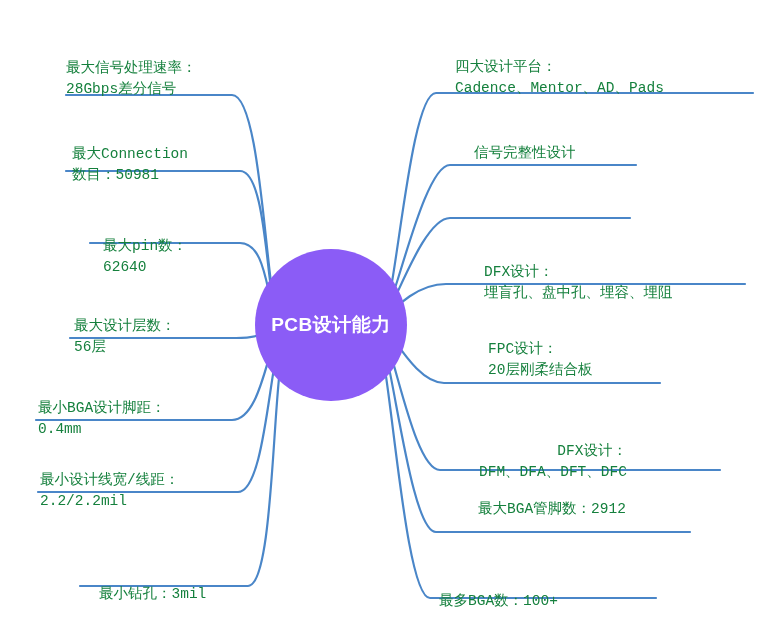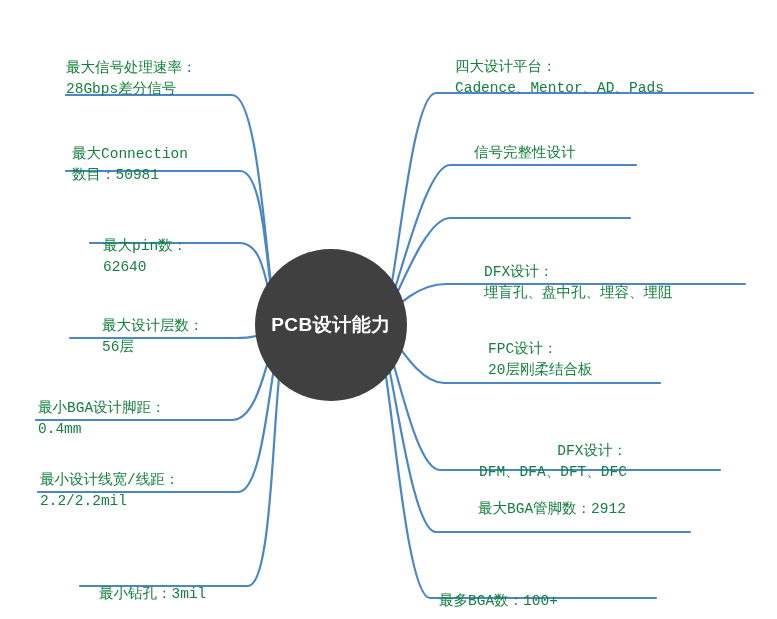--- a/index.html
+++ b/index.html
@@ -22,21 +22,21 @@
     width: 777px;
     height: 619px;
   }
   .center-node {
     position: absolute;
     left: 255px;
     top: 249px;
     width: 152px;
     height: 152px;
     border-radius: 50%;
-    background: #404040;
+    background: #8b5cf6;
     color: #ffffff;
     display: flex;
     align-items: center;
     justify-content: center;
     font-size: 19px;
     font-weight: bold;
     letter-spacing: 0.5px;
     box-sizing: border-box;
   }
   .leaf {
@@ -90,21 +90,21 @@
 28Gbps差分信号</span>
   </div>
   <div class="leaf left" style="left:72px; top:123px;">
     <span>最大Connection
 数目：50981</span>
   </div>
   <div class="leaf left" style="left:103px; top:215px;">
     <span>最大pin数：
 62640</span>
   </div>
-  <div class="leaf left" style="left:74px; top:295px;margin-left:28px;">
+  <div class="leaf left" style="left:74px; top:295px;">
     <span>最大设计层数：
 56层</span>
   </div>
   <div class="leaf left" style="left:38px; top:377px;">
     <span>最小BGA设计脚距：
 0.4mm</span>
   </div>
   <div class="leaf left" style="left:40px; top:449px;">
     <span>最小设计线宽/线距：
 2.2/2.2mil</span>

